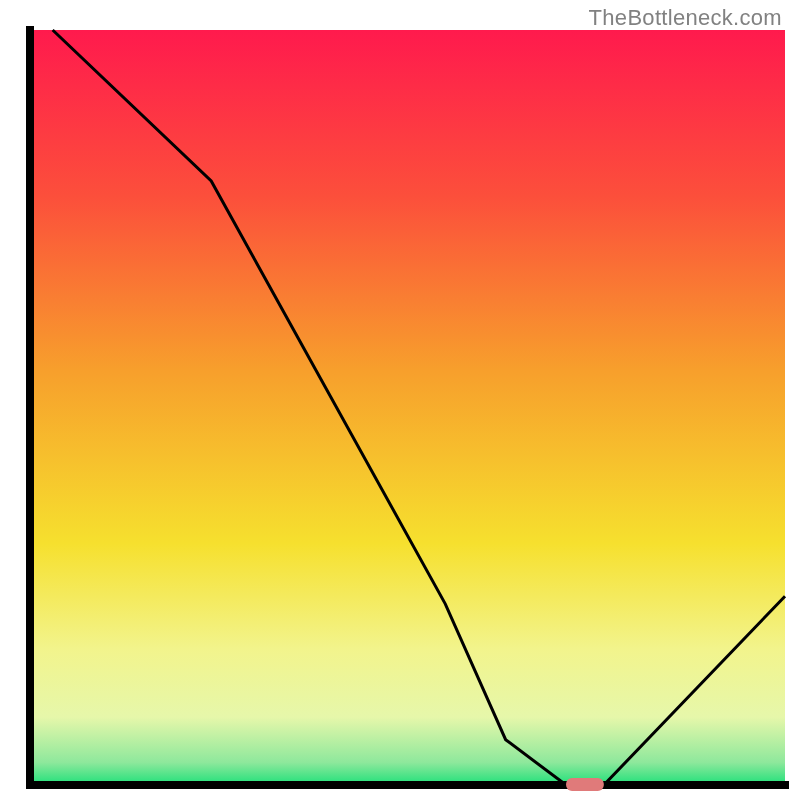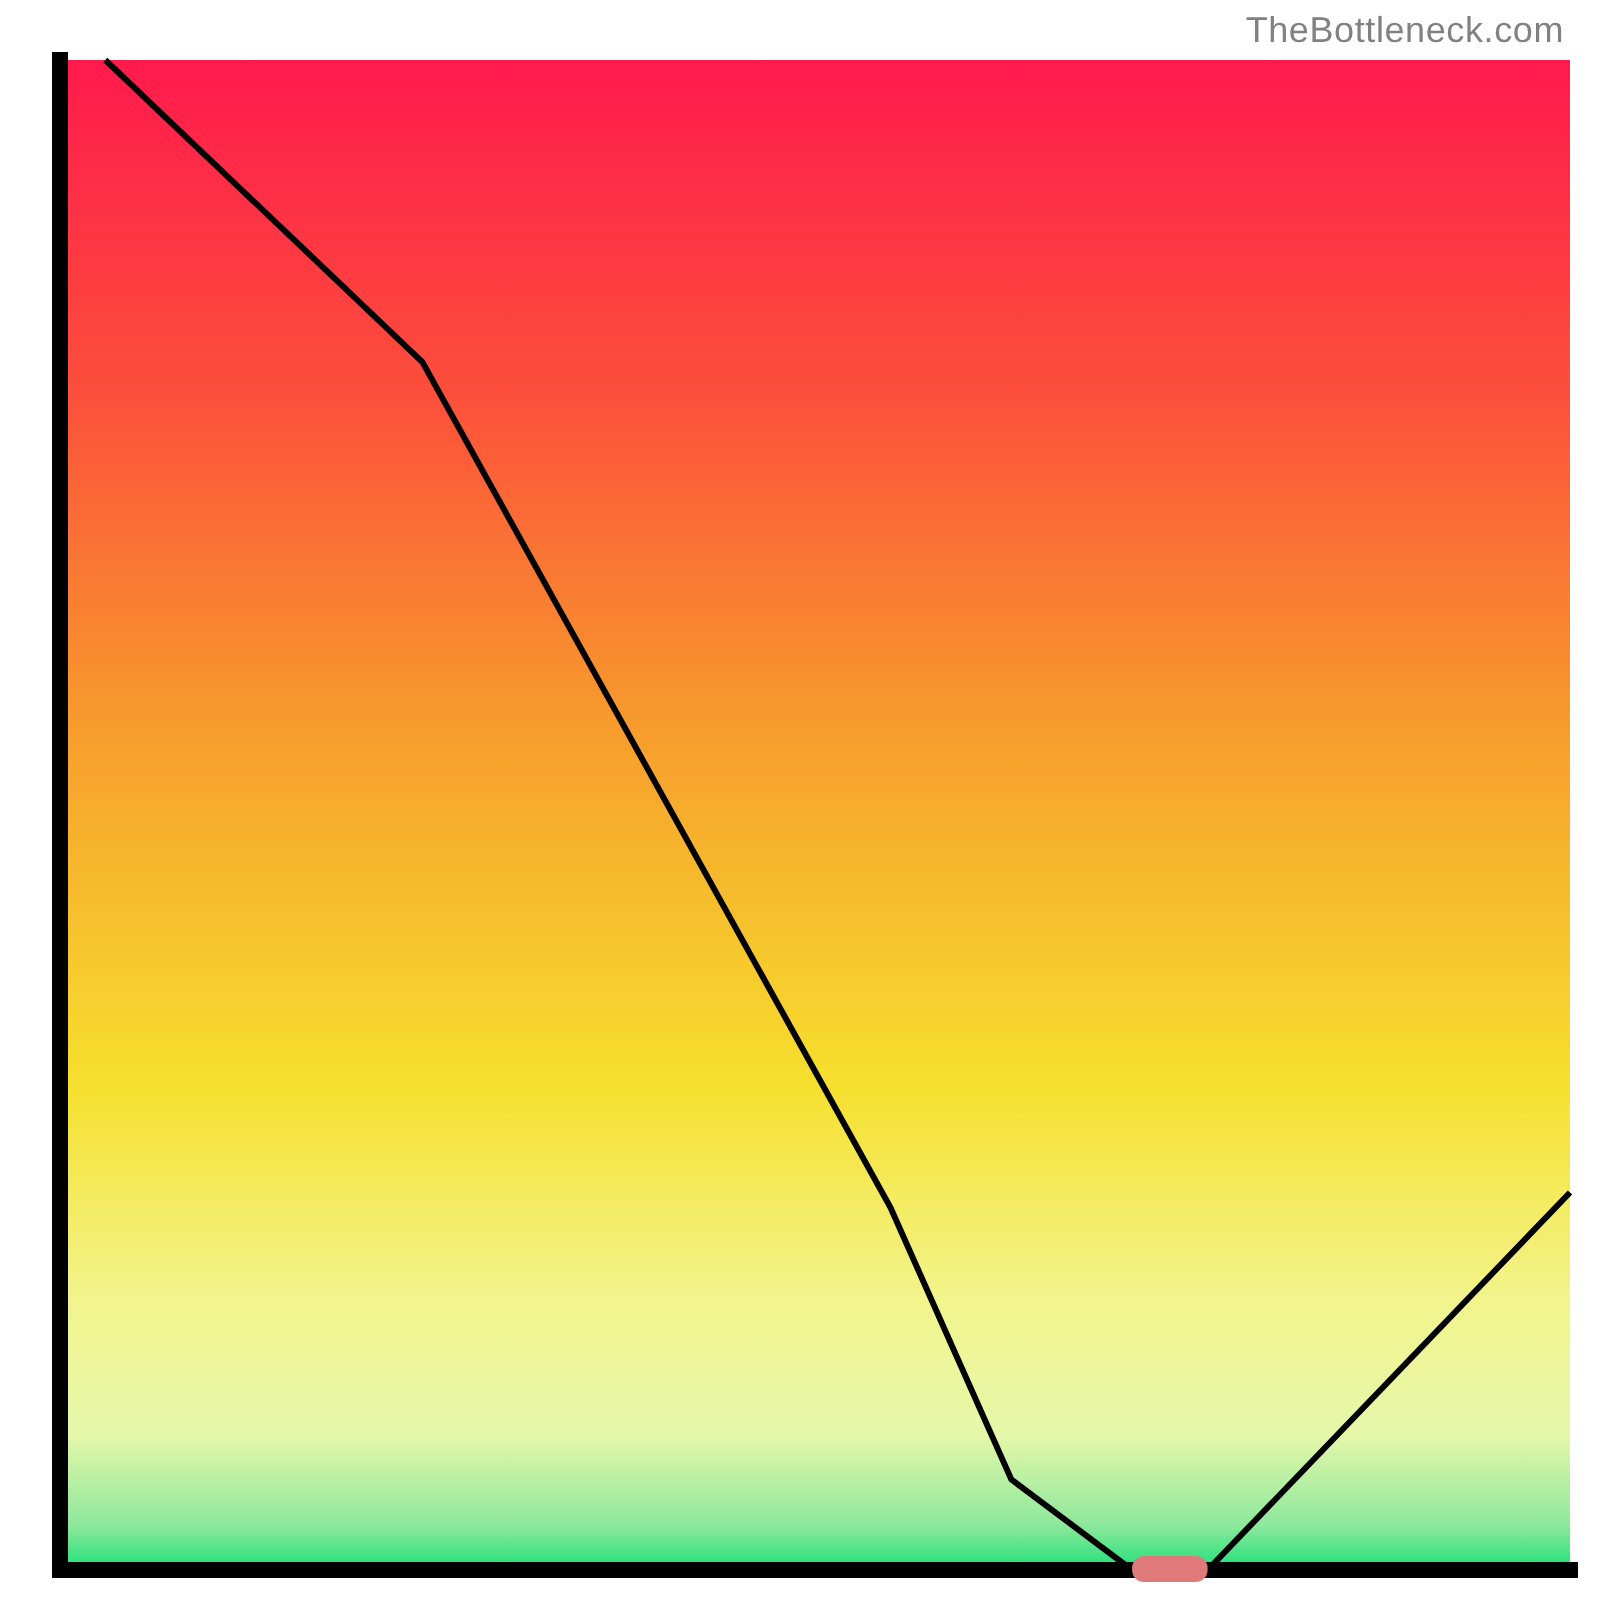--- a/index.html
+++ b/index.html
@@ -9,21 +9,21 @@
     height: 800px;
     position: relative;
     font-family: Arial, sans-serif;
     background: #ffffff;
   }
   .watermark {
     position: absolute;
     top: 5px;
     right: 18px;
     color: #818181;
-    font-size: 18px;
+    font-size: 22px;
     font-weight: normal;
     z-index: 3;
     letter-spacing: 0.3px;
   }
   .chart-container {
     position: absolute;
     top: 0;
     left: 0;
     width: 800px;
     height: 800px;

